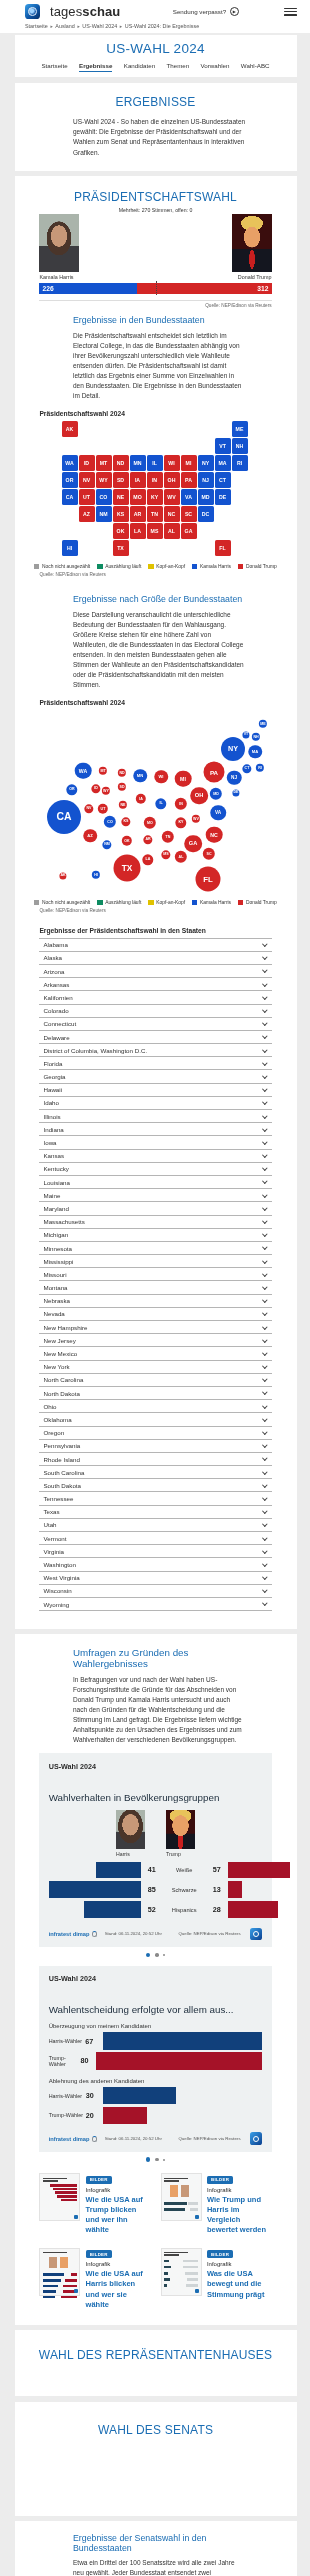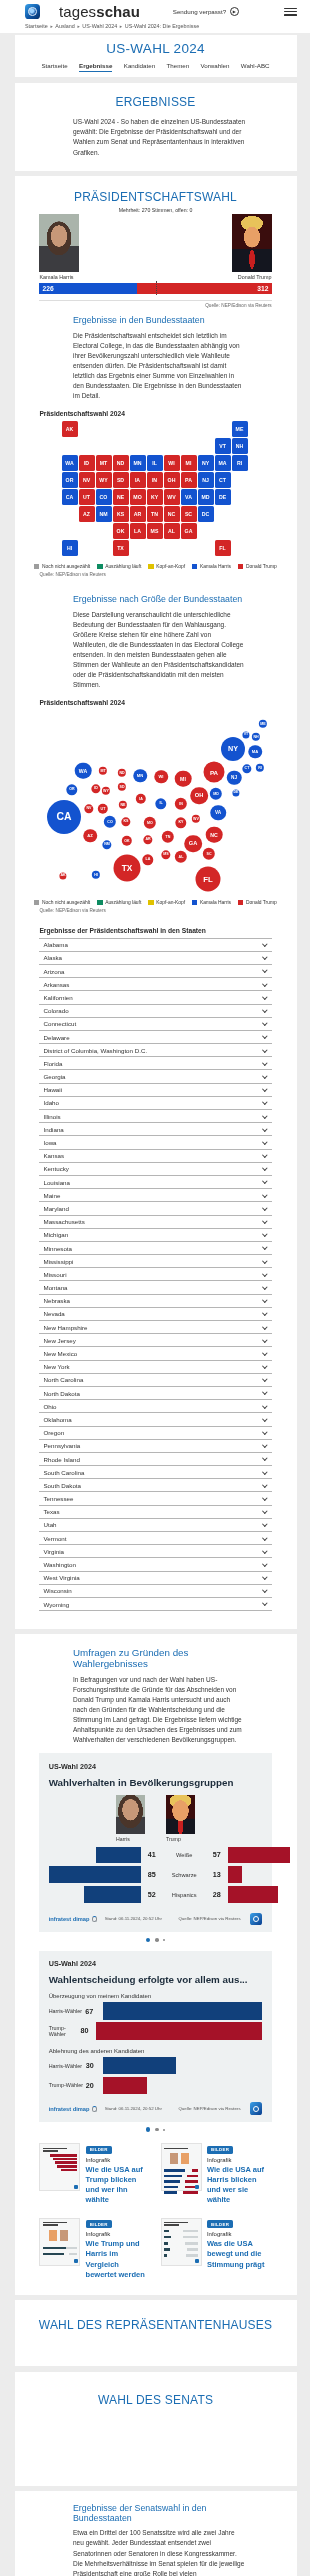--- a/index.html
+++ b/index.html
@@ -5,21 +5,21 @@
   * { margin:0; padding:0; box-sizing:border-box; }
   html,body { background:#ececec; }
   body { width:311px; font-family:"Liberation Sans", sans-serif; color:#333; margin:0 auto; }
   .fullwhite { background:#fff; }
   .card { background:#fff; margin:0 14.5px 5.2px 14.5px; }
 
   
   .topbar { display:flex; align-items:center; padding:3.1px 14.5px 1px 25px; height:21px; }
   .applogo { width:15px; height:15px; border-radius:3.6px; background:linear-gradient(135deg,#3aa0e8 0%,#0d57a8 55%,#072f66 100%); display:flex; align-items:center; justify-content:center; }
   .applogo .ring { width:8.8px; height:8.8px; border-radius:50%; border:1.3px solid #e8f4ff; background:radial-gradient(circle at 40% 40%, #9fd4ff 0 30%, #0a4d9e 70%); }
-  .brandtext { font-size:15px; color:#2b2b2b; margin-left:19px; letter-spacing:0.1px; }
+  .brandtext { font-size:13px; color:#2b2b2b; margin-left:10px; letter-spacing:0.1px; }
   .brandtext b { font-weight:700; }
   .missed { margin-left:auto; margin-right:4.1px; display:flex; align-items:center; gap:3.6px; font-size:6.2px; color:#333; cursor:pointer; }
   .playcirc { width:9.3px; height:9.3px; border:0.8px solid #333; border-radius:50%; display:flex; align-items:center; justify-content:center; font-size:4.1px; color:#333; }
   .burger { margin-left:41px; width:12.4px; cursor:pointer; }
   .burger div { height:1.3px; background:#333; margin:2.1px 0; border-radius:0.5px; }
   .crumbs { padding:2.1px 14.5px 4.1px 25px; font-size:5.4px; color:#555; }
   .crumbs span.sep { color:#777; margin:0 2.6px; font-size:4.7px; }
   .crumbs a { color:#555; text-decoration:none; }
 
   
@@ -73,21 +73,21 @@
 
   
   .acchead { margin:13.5px 10.4px 4.1px; }
   .acclist { margin:0 10.4px; border-bottom:0.5px solid #b5b5b5; }
   .accrow { display:flex; align-items:center; justify-content:space-between; border-top:0.5px solid #b5b5b5; padding:3.1px 5.2px 3.1px 4.1px; font-size:6.2px; color:#333; cursor:pointer; height:13.2px; }
   .chev { width:3.6px; height:3.6px; border-right:0.8px solid #444; border-bottom:0.8px solid #444; transform:rotate(45deg); margin-top:-1.6px; }
 
   
   .graycard { background:#eef1f2; margin:8.3px 10.4px 0; padding:8.3px 9.3px 5.2px; }
   .eyebrow { font-size:7.2px; font-weight:700; color:#2b2b2b; }
-  .cardtitle { font-size:9.8px; color:#1d2d3c; margin-top:6px; font-weight:700; }
+  .cardtitle { font-size:9.8px; color:#1d2d3c; margin-top:21px; font-weight:400; }
   .duo { display:flex; justify-content:center; gap:21px; margin-top:7.2px; }
   .duo .col .photo { width:29px; height:39px; }
   .duo .plabel { font-size:5.2px; color:#333; margin-top:2.1px; }
   .grid5 { display:grid; grid-template-columns:1fr 22px 43px 22px 1fr; align-items:center; margin-top:3.1px; }
   .grid5 .lbar { justify-self:end; height:16.6px; background:#11407b; }
   .grid5 .rbar { justify-self:start; height:16.6px; background:#a51228; }
   .grid5 .num { text-align:center; font-size:7.2px; font-weight:700; color:#222; }
   .grid5 .cat { text-align:center; font-size:5.7px; color:#333; }
   .g5row { display:contents; }
   .grouplabel { font-size:6px; color:#333; margin:8.3px 0 3.1px; }
@@ -654,54 +654,54 @@
             <div class="mrow" style="width:19.7px;background:#a51228;margin-left:auto;"></div>
             <div class="mrow" style="width:15.5px;background:#a51228;margin-left:auto;"></div>
           </div>
           <span class="mlogo"></span>
         </div>
         <div><span class="badge">BILDER</span><div class="kicker">Infografik</div><div class="tealine">Wie die USA auf Trump blicken und wer ihn wählte</div></div>
       </div>
       <div class="teaser">
         <div class="thumb">
           <div class="tl"></div>
+          <div class="tl short"></div>
+          <div class="mini" style="text-align:center;"><span class="mphoto photo trump"></span><span class="mphoto photo harris"></span><div style="display:flex;justify-content:space-between;margin:1.6px 0;">
+              <span class="mrow" style="width:23px;background:#264653;"></span>
+              <span class="mrow" style="width:10.4px;background:#cfd4d6;"></span>
+            </div><div style="display:flex;justify-content:space-between;margin:1.6px 0;">
+              <span class="mrow" style="width:21px;background:#264653;"></span>
+              <span class="mrow" style="width:8.3px;background:#cfd4d6;"></span>
+            </div></div>
+          <span class="mlogo"></span>
+        </div>
+        <div><span class="badge">BILDER</span><div class="kicker">Infografik</div><div class="tealine">Wie Trump und Harris im Vergleich bewertet werden</div></div>
+      </div>
+      <div class="teaser">
+        <div class="thumb">
+          <div class="tl"></div>
           <div class="mini" style="text-align:center;"><span class="mphoto photo harris"></span><span class="mphoto photo trump"></span><div style="display:flex;justify-content:space-between;margin:1px 0;">
               <span class="mrow" style="width:21px;background:#11407b;"></span>
               <span class="mrow" style="width:6.2px;background:#a51228;"></span>
             </div><div style="display:flex;justify-content:space-between;margin:1px 0;">
               <span class="mrow" style="width:17.6px;background:#11407b;"></span>
               <span class="mrow" style="width:11.4px;background:#a51228;"></span>
             </div><div style="display:flex;justify-content:space-between;margin:1px 0;">
               <span class="mrow" style="width:15.5px;background:#11407b;"></span>
               <span class="mrow" style="width:13.5px;background:#a51228;"></span>
             </div><div style="display:flex;justify-content:space-between;margin:1px 0;">
               <span class="mrow" style="width:13.5px;background:#11407b;"></span>
               <span class="mrow" style="width:13.5px;background:#a51228;"></span>
             </div><div style="display:flex;justify-content:space-between;margin:1px 0;">
               <span class="mrow" style="width:12.4px;background:#11407b;"></span>
               <span class="mrow" style="width:15.5px;background:#a51228;"></span>
             </div></div>
           <span class="mlogo"></span>
         </div>
         <div><span class="badge">BILDER</span><div class="kicker">Infografik</div><div class="tealine">Wie die USA auf Harris blicken und wer sie wählte</div></div>
-      </div>
-      <div class="teaser">
-        <div class="thumb">
-          <div class="tl"></div>
-          <div class="tl short"></div>
-          <div class="mini" style="text-align:center;"><span class="mphoto photo trump"></span><span class="mphoto photo harris"></span><div style="display:flex;justify-content:space-between;margin:1.6px 0;">
-              <span class="mrow" style="width:23px;background:#264653;"></span>
-              <span class="mrow" style="width:10.4px;background:#cfd4d6;"></span>
-            </div><div style="display:flex;justify-content:space-between;margin:1.6px 0;">
-              <span class="mrow" style="width:21px;background:#264653;"></span>
-              <span class="mrow" style="width:8.3px;background:#cfd4d6;"></span>
-            </div></div>
-          <span class="mlogo"></span>
-        </div>
-        <div><span class="badge">BILDER</span><div class="kicker">Infografik</div><div class="tealine">Wie Trump und Harris im Vergleich bewertet werden</div></div>
       </div>
       <div class="teaser">
         <div class="thumb">
           <div class="tl"></div>
           <div class="tl short"></div>
           <div class="mini">
             <div style="display:flex;justify-content:space-between;margin:1.6px 0;">
               <span class="mrow" style="width:5.2px;background:#264653;"></span>
               <span class="mrow" style="width:15.5px;background:#cfd4d6;"></span>
             </div>

